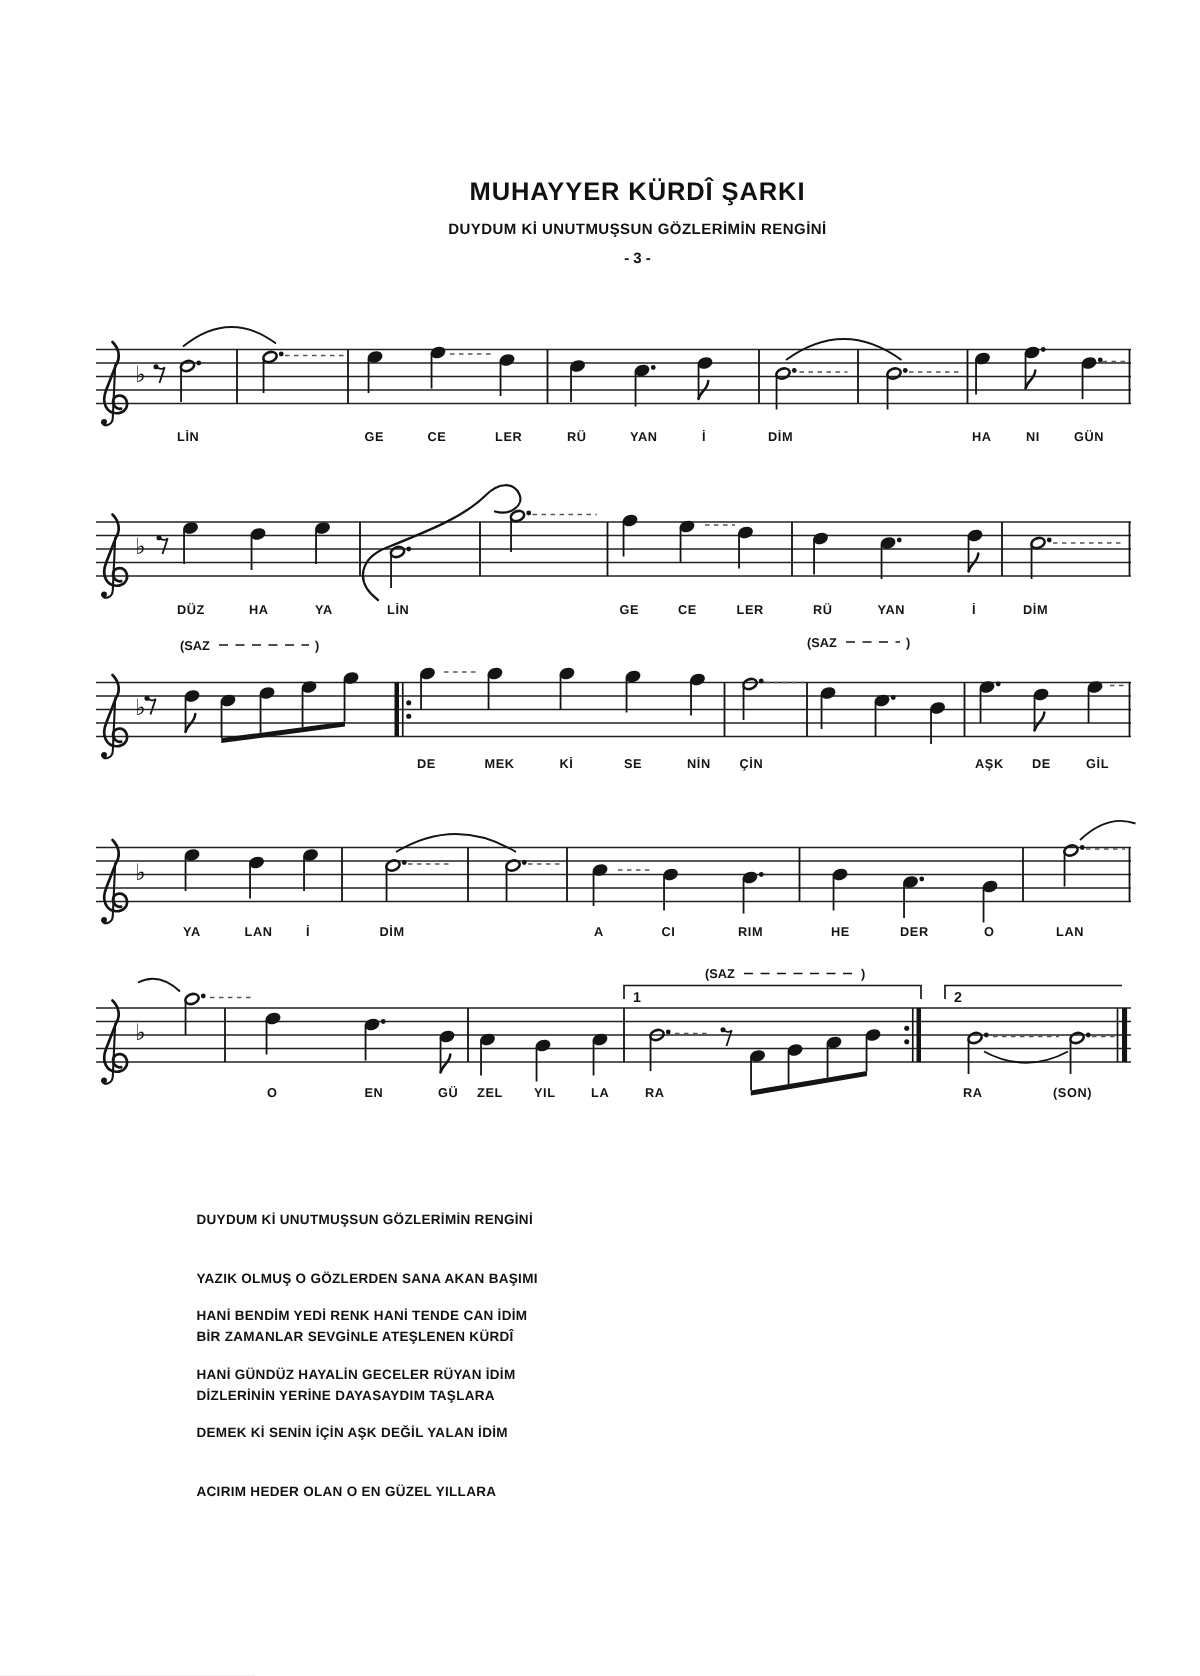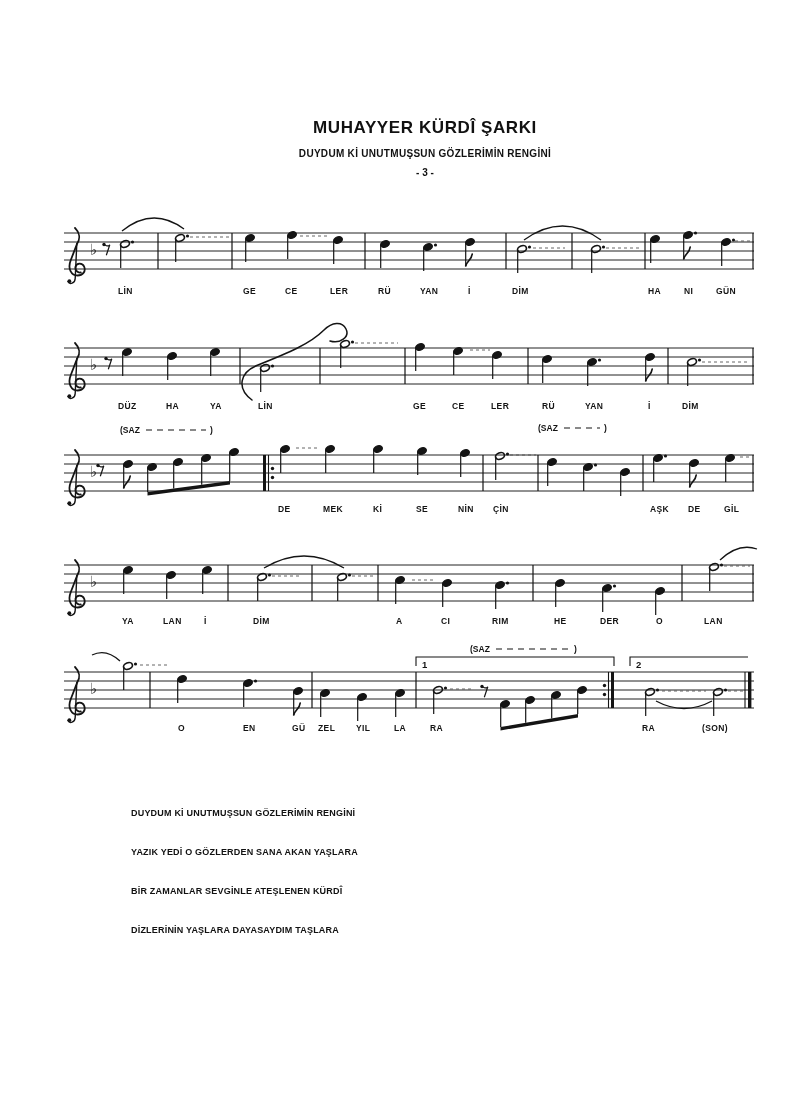--- a/index.html
+++ b/index.html
@@ -380,17 +380,23 @@
       <text x="318" y="731" font-size="8.5" font-weight="bold" letter-spacing="0.4" fill="#141414">ZEL</text>
       <text x="356" y="731" font-size="8.5" font-weight="bold" letter-spacing="0.4" fill="#141414">YIL</text>
       <text x="394" y="731" font-size="8.5" font-weight="bold" letter-spacing="0.4" fill="#141414">LA</text>
       <text x="430" y="731" font-size="8.5" font-weight="bold" letter-spacing="0.4" fill="#141414">RA</text>
       <text x="642" y="731" font-size="8.5" font-weight="bold" letter-spacing="0.4" fill="#141414">RA</text>
       <text x="702" y="731" font-size="8.5" font-weight="bold" letter-spacing="0.4" fill="#141414">(SON)</text>
     </svg>
 
   <div class="verses" id="v1">
     <div>DUYDUM Kİ UNUTMUŞSUN GÖZLERİMİN RENGİNİ</div>
-    <div>YAZIK YEDİ O GÖZLERDEN SANA AKAN YAŞLARA</div>
+    <div>YAZIK OLMUŞ O GÖZLERDEN SANA AKAN BAŞIMI</div>
     <div>BİR ZAMANLAR SEVGİNLE ATEŞLENEN KÜRDÎ</div>
-    <div>DİZLERİNİN YAŞLARA DAYASAYDIM TAŞLARA</div>
+    <div>DİZLERİNİN YERİNE DAYASAYDIM TAŞLARA</div>
+  </div>
+  <div class="verses" id="v2">
+    <div>HANİ BENDİM YEDİ RENK HANİ TENDE CAN İDİM</div>
+    <div>HANİ GÜNDÜZ HAYALİN GECELER RÜYAN İDİM</div>
+    <div>DEMEK Kİ SENİN İÇİN AŞK DEĞİL YALAN İDİM</div>
+    <div>ACIRIM HEDER OLAN O EN GÜZEL YILLARA</div>
   </div>
 </div>
 
 </body></html>

